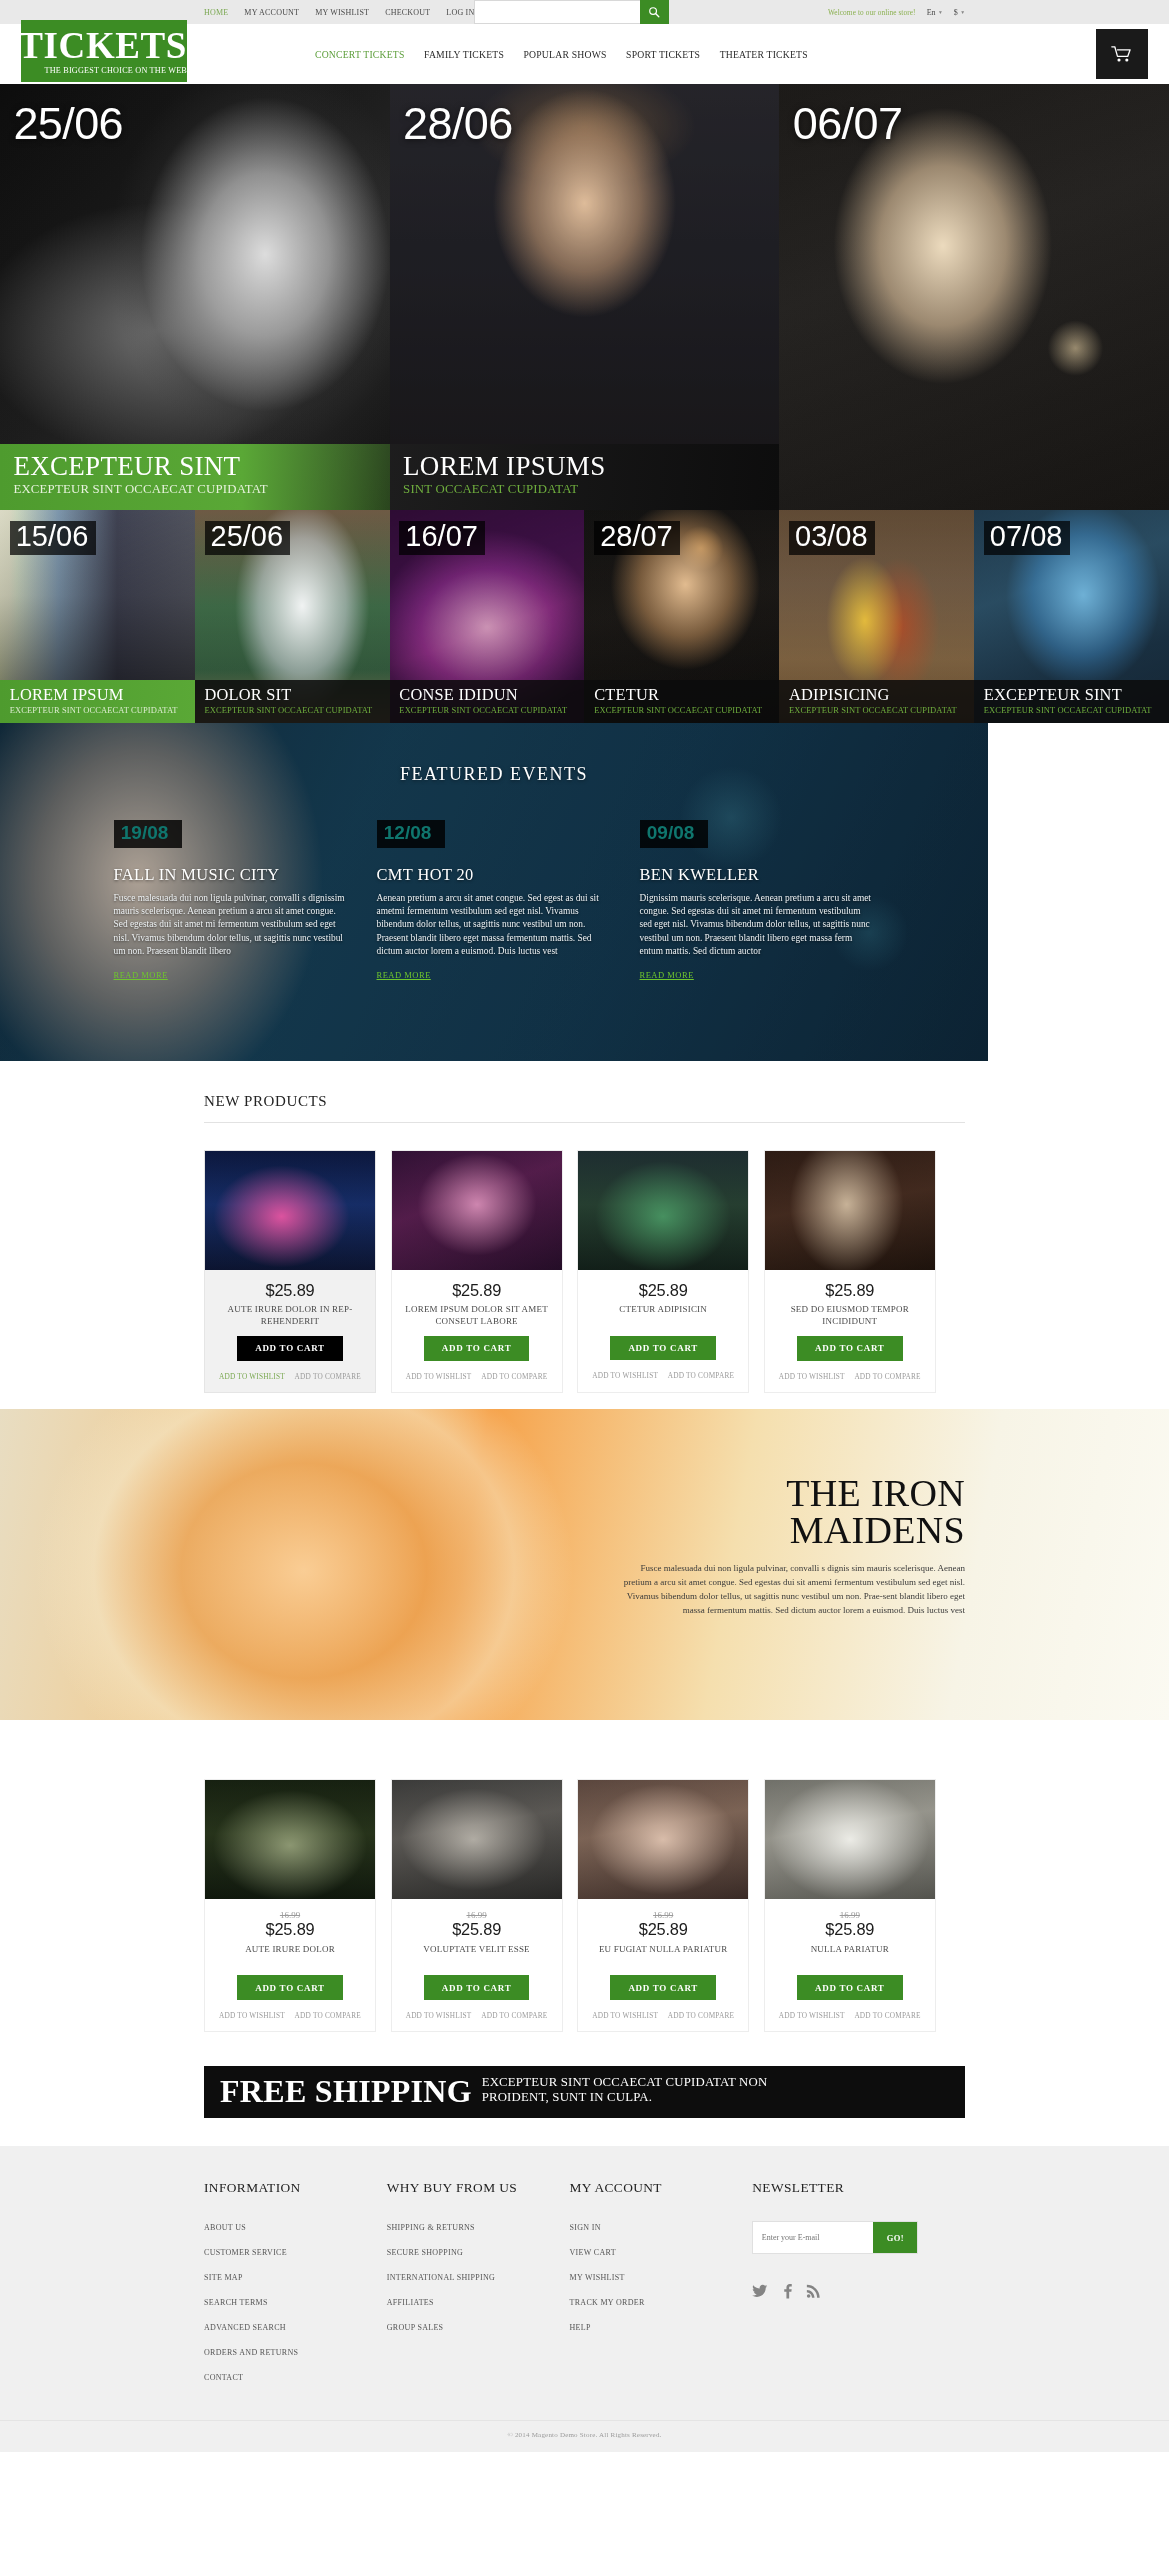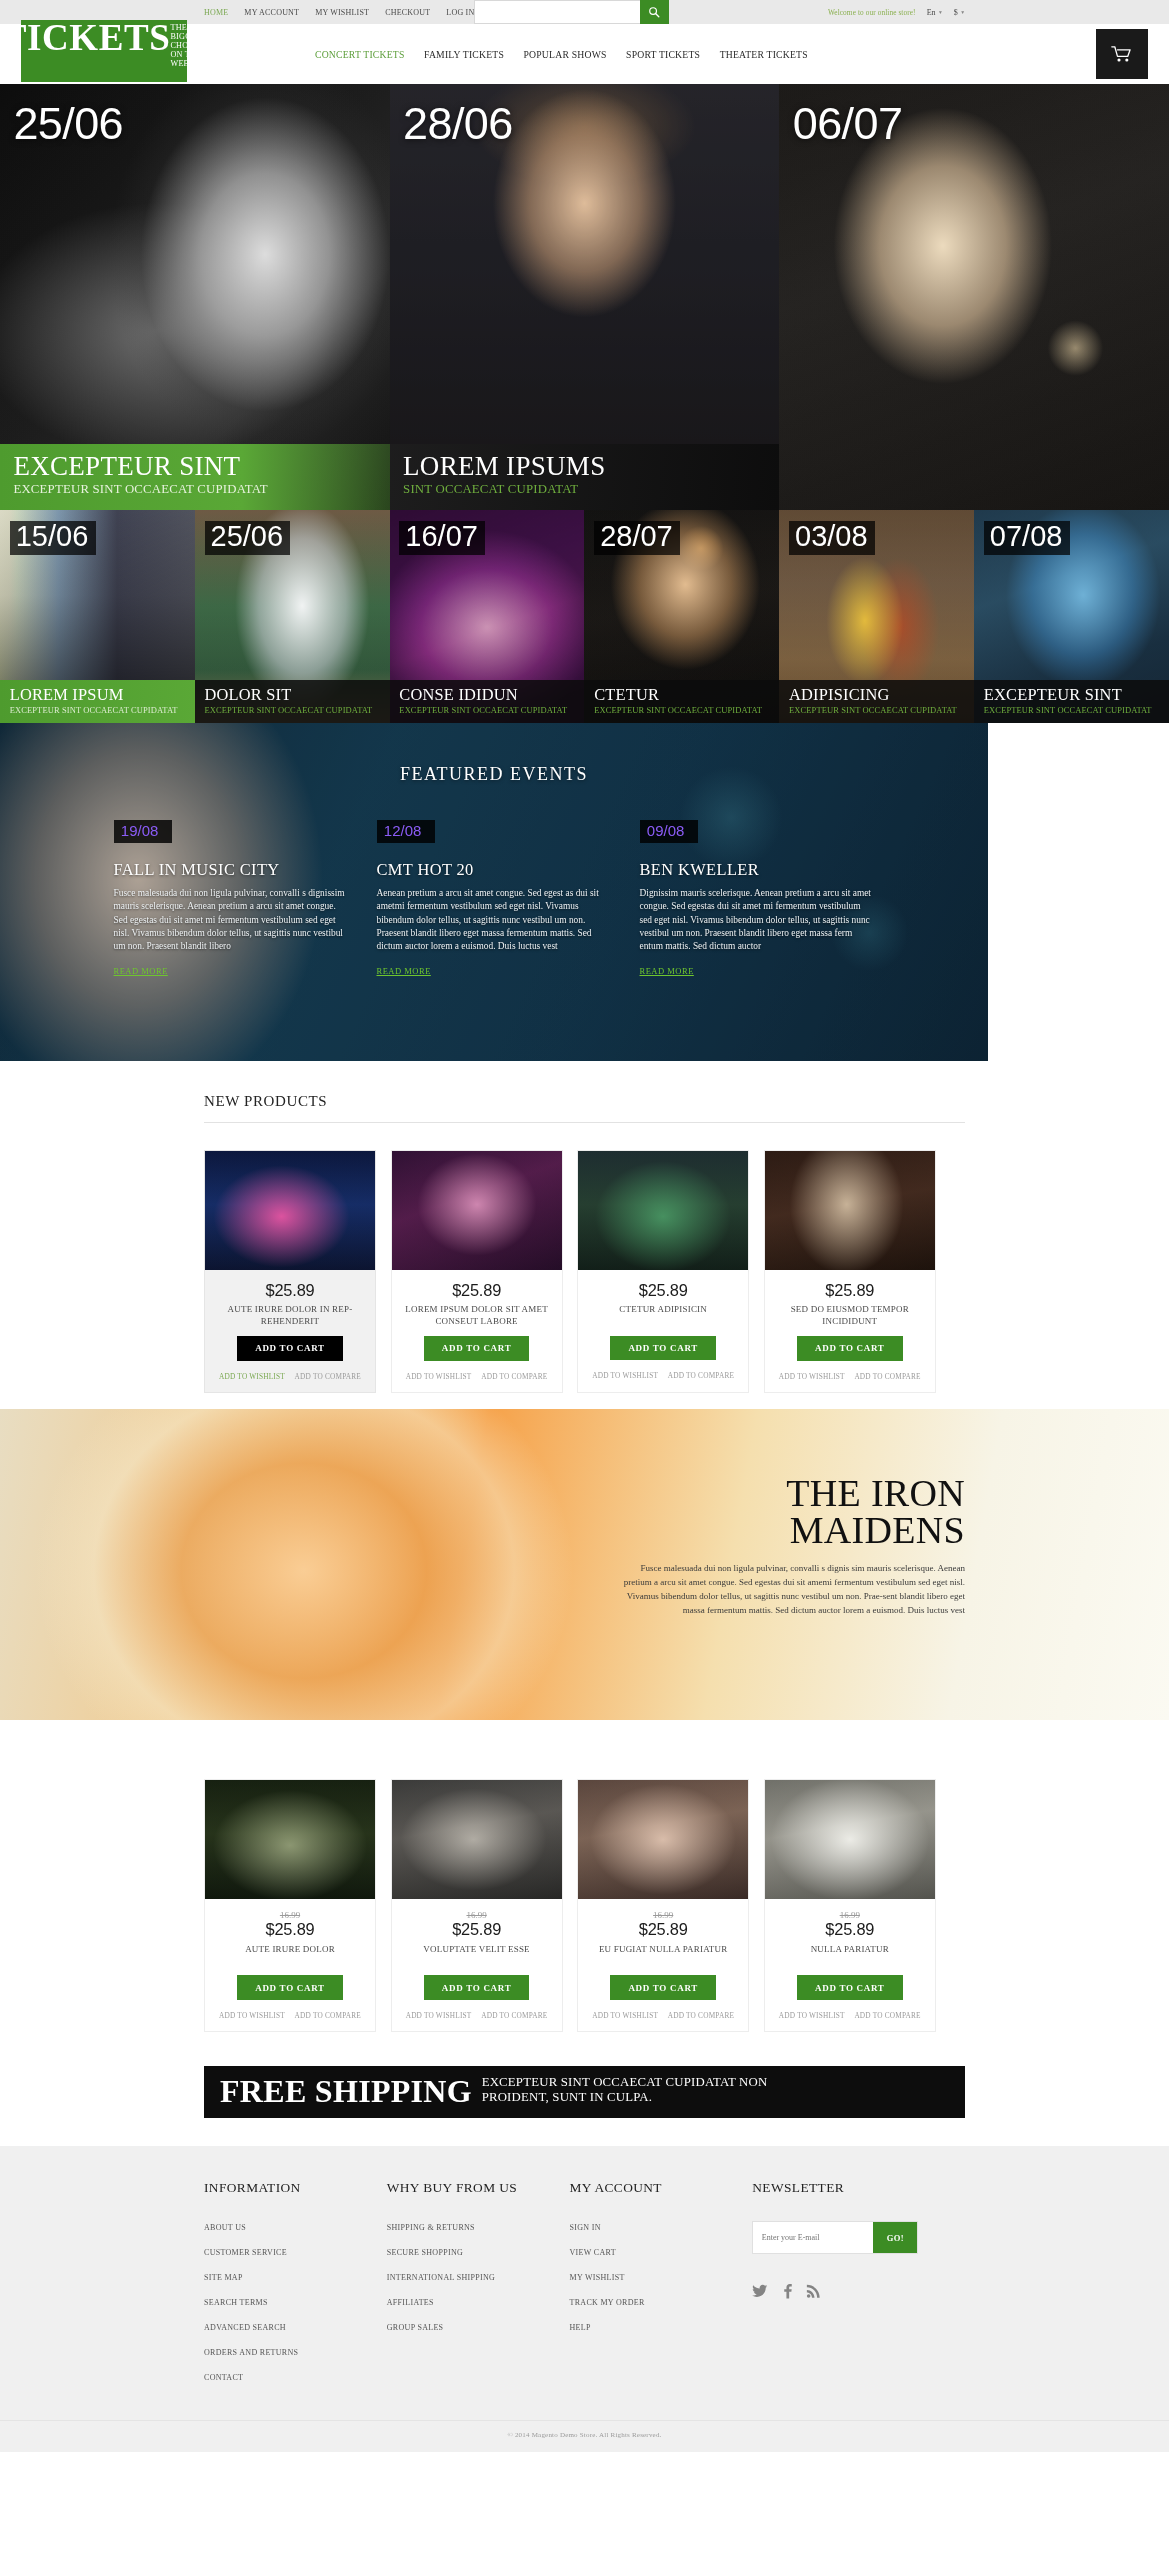--- a/index.html
+++ b/index.html
@@ -44,22 +44,22 @@
     width: 29px; background: #3c8c24; border: none; cursor: pointer;
     display: flex; align-items: center; justify-content: center;
   }
   .search-btn svg { display:block; }
 
   
   .header { height: 60px; background: #fff; position: relative; }
   .header-inner { width: 761px; margin: 0 auto; height: 100%; display: flex; align-items: center; position: relative; }
   .logo {
     position: absolute; left: -183px; top: -3.7px; width: 166px; height: 62px;
-    background: #3c8c24; color: #fff; display: flex; flex-direction: row;
-    align-items: flex-start; justify-content: center; text-decoration: none;
+    background: #3c8c24; color: #fff; display: flex; flex-direction: column;
+    align-items: flex-end; justify-content: center; text-decoration: none;
   }
   .logo-title {
     font-family: "Liberation Serif", serif; font-weight: bold; font-size: 37px;
     line-height: .95; letter-spacing: 0.6px;
   }
   .logo-sub { font-size: 8.2px; letter-spacing: 0.2px; margin-top: 2.4px; }
 
   .mainnav { display: flex; gap: 19.5px; margin-left: 111px; }
   .mainnav a {
     font-family: "Liberation Serif", serif; font-size: 9.7px; letter-spacing: 0.2px;
@@ -202,22 +202,22 @@
   .featured-overlay { position: absolute; inset: 0; background: rgba(10,30,45,.25); }
   .featured-inner { position: relative; width: 761px; margin: 0 auto; padding-top: 41px; }
   .featured-title {
     text-align: center; color: #fff; font-family: "Liberation Serif", serif;
     font-weight: normal; font-size: 18px; letter-spacing: 1.5px; text-transform: uppercase;
     text-shadow: 0 0.6px 3.7px rgba(0,0,0,.5);
   }
   .fe-cols { display: flex; gap: 30px; margin-top: 35px; }
   .fe-col { width: 233px; }
   .fe-date {
-    display: inline-block; background: rgba(0,0,0,.82); color: #8b5cf6;
-    font-family: "Liberation Sans", sans-serif; font-weight: 400; font-size: 15px;
+    display: inline-block; background: rgba(0,0,0,.82); color: #0f766e;
+    font-family: "Liberation Sans", sans-serif; font-weight: 700; font-size: 19px;
     padding: 2.4px 13.4px 3.7px 7.3px; line-height: 1.15;
   }
   .fe-col h4 {
     margin-top: 17px; color: #fff; font-family: "Liberation Serif", serif;
     font-weight: normal; font-size: 16.4px; letter-spacing: 0.4px; text-transform: uppercase;
     text-shadow: 0 0.6px 3px rgba(0,0,0,.55);
   }
   .fe-col p {
     margin-top: 6.7px; color: #eef2f4; font-family: "Liberation Serif", serif;
     font-size: 9.4px; line-height: 1.42; text-shadow: 0 0.6px 2.4px rgba(0,0,0,.6);

